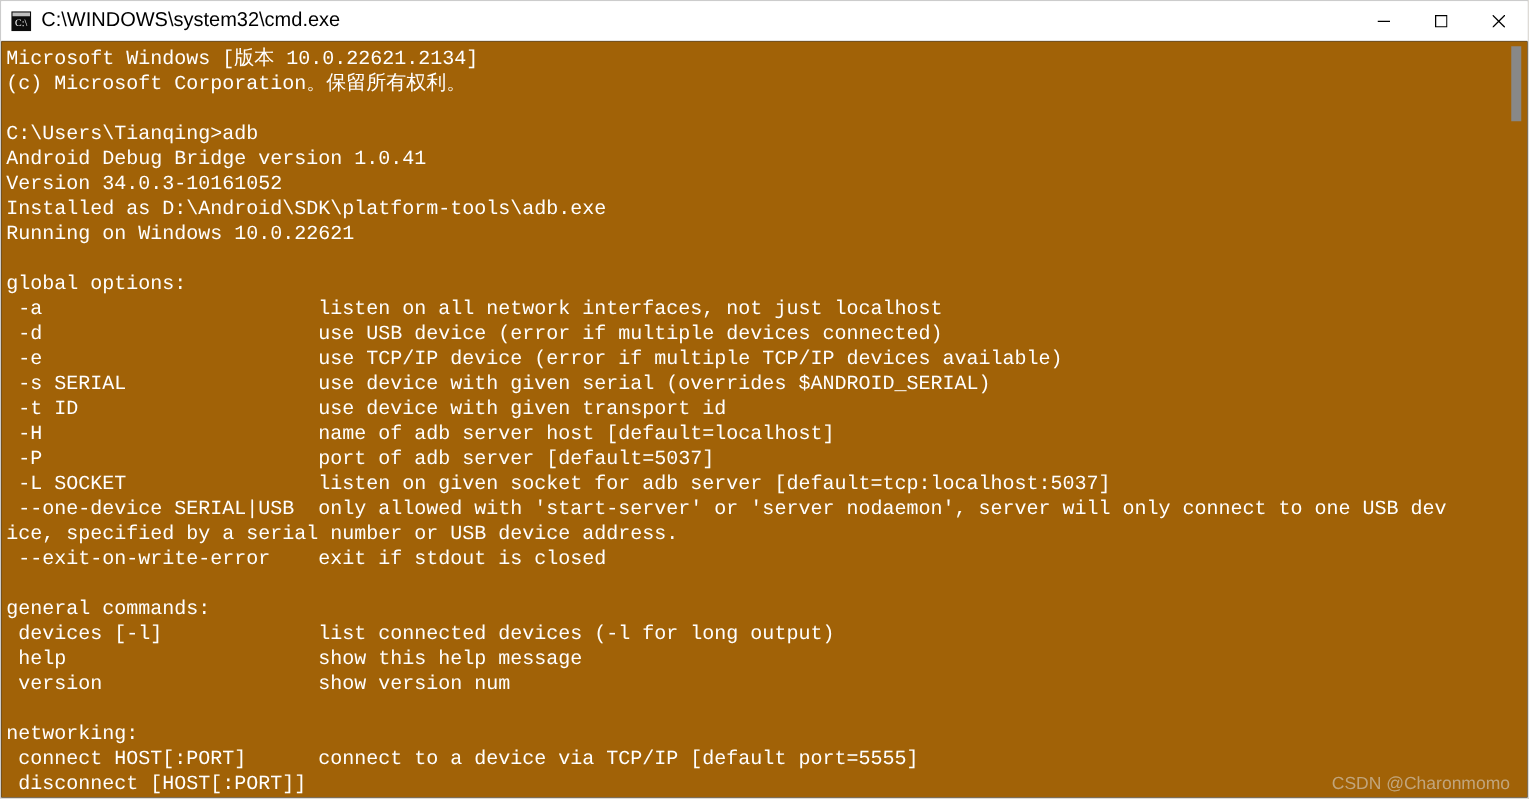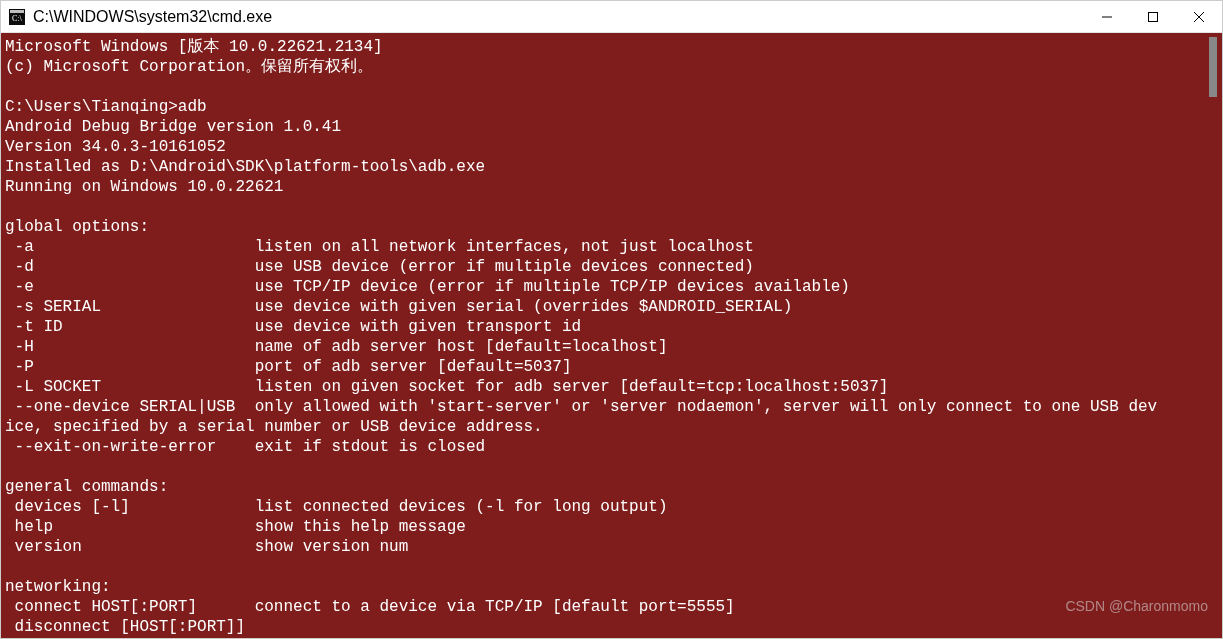--- a/index.html
+++ b/index.html
@@ -7,24 +7,24 @@
   .window { width: 1223px; height: 639px; display: flex; flex-direction: column; background: #fff; border: 1px solid #ccc; }
   .titlebar { height: 32px; display: flex; align-items: center; background: #ffffff; border-bottom: 1px solid #e5e5e5; }
   .titlebar .icon { width: 16px; height: 16px; margin: 0 8px; display: inline-flex; align-items: center; justify-content: center; }
   .titlebar .icon svg { width: 16px; height: 16px; }
   .titlebar .title { flex: 0 0 auto; font-size: 16px; color: #000; }
   .titlebar .spacer { flex: 1; }
   .win-controls { display: flex; height: 100%; }
   .win-btn { width: 46px; height: 100%; display: flex; align-items: center; justify-content: center; color: #000; }
   .win-btn svg { width: 10px; height: 10px; stroke: #000; stroke-width: 1; fill: none; }
   .term-wrap { flex: 1; position: relative; background: #000; overflow: hidden; }
-  .term { position: absolute; inset: 0; padding: 4px 4px 4px 4px; background: #7f1d1d; color: #ffffff; font-family: "NSimSun","SimSun","Consolas","Courier New",monospace; font-size: 16px; line-height: 20px; white-space: pre; letter-spacing: 0px; overflow: hidden; }
+  .term { position: absolute; inset: 0; padding: 4px 4px 4px 4px; background: #a16207; color: #ffffff; font-family: "NSimSun","SimSun","Consolas","Courier New",monospace; font-size: 16px; line-height: 20px; white-space: pre; letter-spacing: 0px; overflow: hidden; }
   .scrollbar { position: absolute; right: 2px; top: 4px; width: 14px; height: calc(100% - 8px); background: transparent; }
   .scrollbar .thumb { position: absolute; top: 0; left: 3px; width: 8px; height: 60px; background: #888888; border-radius: 0; }
-  .watermark { position: absolute; right: 14px; bottom: 24px; font-family: Arial, sans-serif; font-size: 14px; color: rgba(220,220,220,0.55); }
+  .watermark { position: absolute; right: 14px; bottom: 4px; font-family: Arial, sans-serif; font-size: 14px; color: rgba(220,220,220,0.55); }
 </style>
 </head>
 <body>
 
 <div class="window">
   <div class="titlebar">
     <span class="icon">
       <svg viewBox="0 0 16 16">
           <rect x="0" y="0" width="16" height="16" fill="#0c0c0c"></rect>
           <rect x="1" y="1" width="14" height="3" fill="#bfbfbf"></rect>

